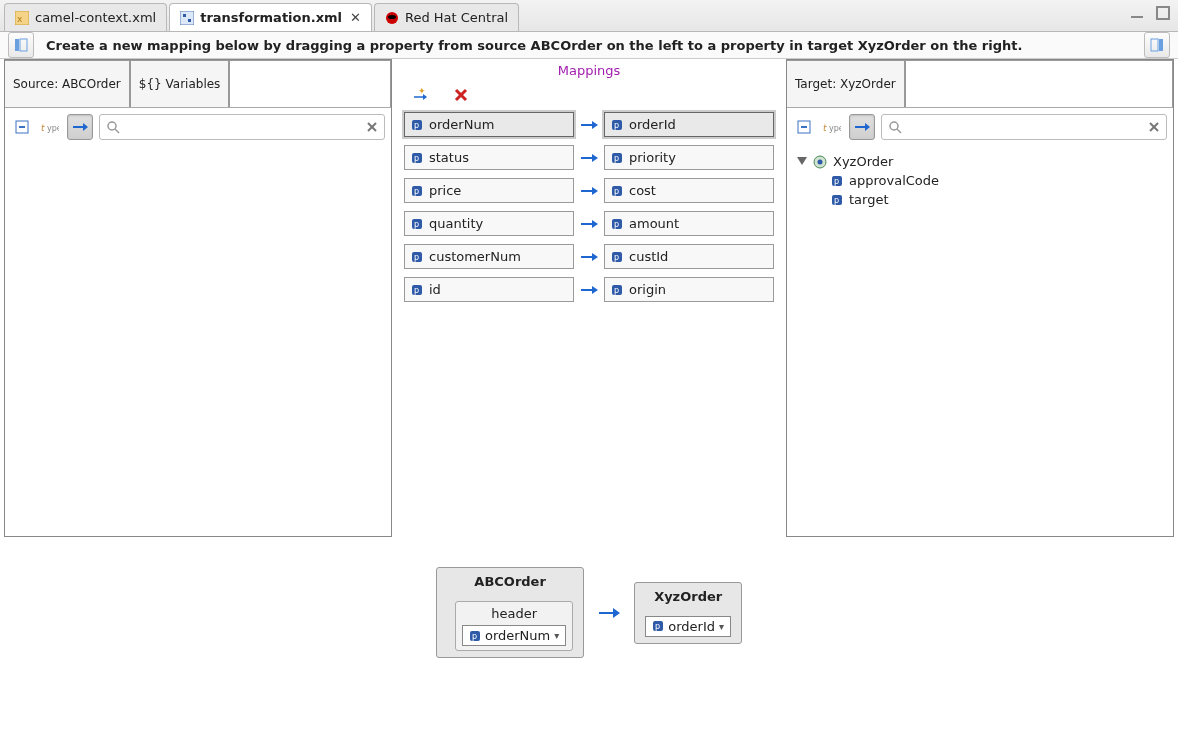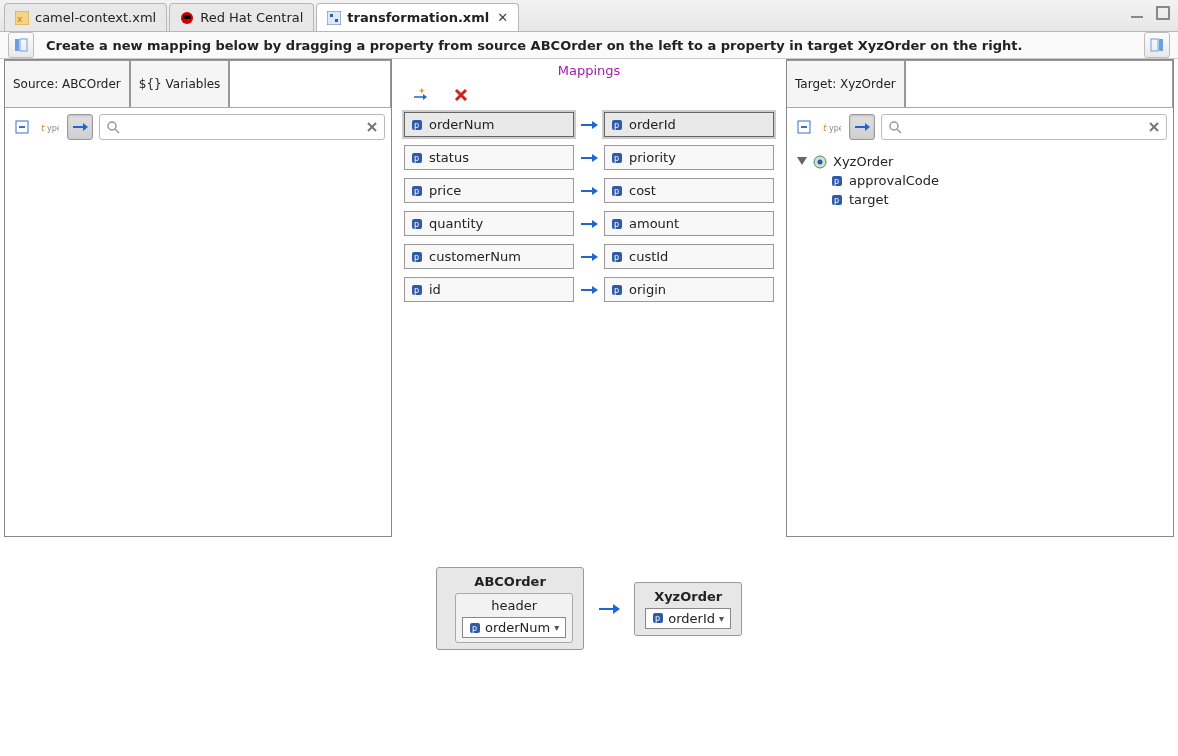--- a/index.html
+++ b/index.html
@@ -97,21 +97,21 @@
   .map-row.selected .map-cell { border:1px solid #666; background:#e9e9e9; box-shadow:0 0 0 2px #ccc; }
   .tree { padding:6px 10px; font-size:13px; }
   .tree-row { display:flex; align-items:center; gap:6px; padding:2px 0; cursor:pointer;}
   .tree-row.child { padding-left:34px; }
   .bottom-detail {
     display:flex; justify-content:center; align-items:center;
     gap:14px; padding:30px 0 40px;
   }
   .detail-box {
     border:1px solid #999; background:#e7e7e7;
-    border-radius:3px; padding:6px 10px; display:flex; flex-direction:column; align-items:center; gap:4px;
+    border-radius:3px; padding:6px 10px; display:flex; flex-direction:column; align-items:center; gap:12px;
   }
   .detail-box .sub {
     border:1px solid #aaa; background:#f2f2f2; border-radius:3px; padding:4px 6px;
     display:flex; flex-direction:column; align-items:center; gap:4px;margin-left:8px;
   }
   .field-pill {
     border:1px solid #888; background:#fff; padding:2px 6px; display:flex; align-items:center; gap:4px;
     font-size:13px;
   }
   .field-pill .dd { color:#555; font-size:10px; }
@@ -120,36 +120,36 @@
 </head>
 <body>
 
 <div class="tab-bar">
   <div class="tab">
     <svg width="14" height="14">
         <rect width="14" height="14" fill="#f5d48a" stroke="#c9a23a"></rect>
         <text x="2" y="11" font-size="9" fill="#b07b12">x</text>
       </svg>
     <span>camel-context.xml</span>
-  </div>
-  <div class="tab">
-    <svg width="14" height="14">
-        <circle cx="7" cy="7" r="6" fill="#cc0000"></circle>
-        <ellipse cx="7" cy="6" rx="4" ry="2" fill="#000"></ellipse>
-      </svg>
-    <span>Red Hat Central</span>
   </div>
   <div class="tab active">
     <svg width="14" height="14">
         <rect width="14" height="14" fill="#dce8f7" stroke="#5a7fb5"></rect>
         <rect x="3" y="3" width="3" height="3" fill="#2e5aa8"></rect>
         <rect x="8" y="8" width="3" height="3" fill="#2e5aa8"></rect>
       </svg>
     <span>transformation.xml</span>
     <span class="close">✕</span>
+  </div>
+  <div class="tab">
+    <svg width="14" height="14">
+        <circle cx="7" cy="7" r="6" fill="#cc0000"></circle>
+        <ellipse cx="7" cy="6" rx="4" ry="2" fill="#000"></ellipse>
+      </svg>
+    <span>Red Hat Central</span>
   </div>
   <div class="win-controls">
     <div>
         <svg width="14" height="14">
           <rect x="1" y="10" width="12" height="2" fill="#888"></rect>
         </svg>
       </div>
     <div>
         <svg width="14" height="14">
           <rect x="1" y="1" width="12" height="12" fill="none" stroke="#888" stroke-width="2"></rect>

